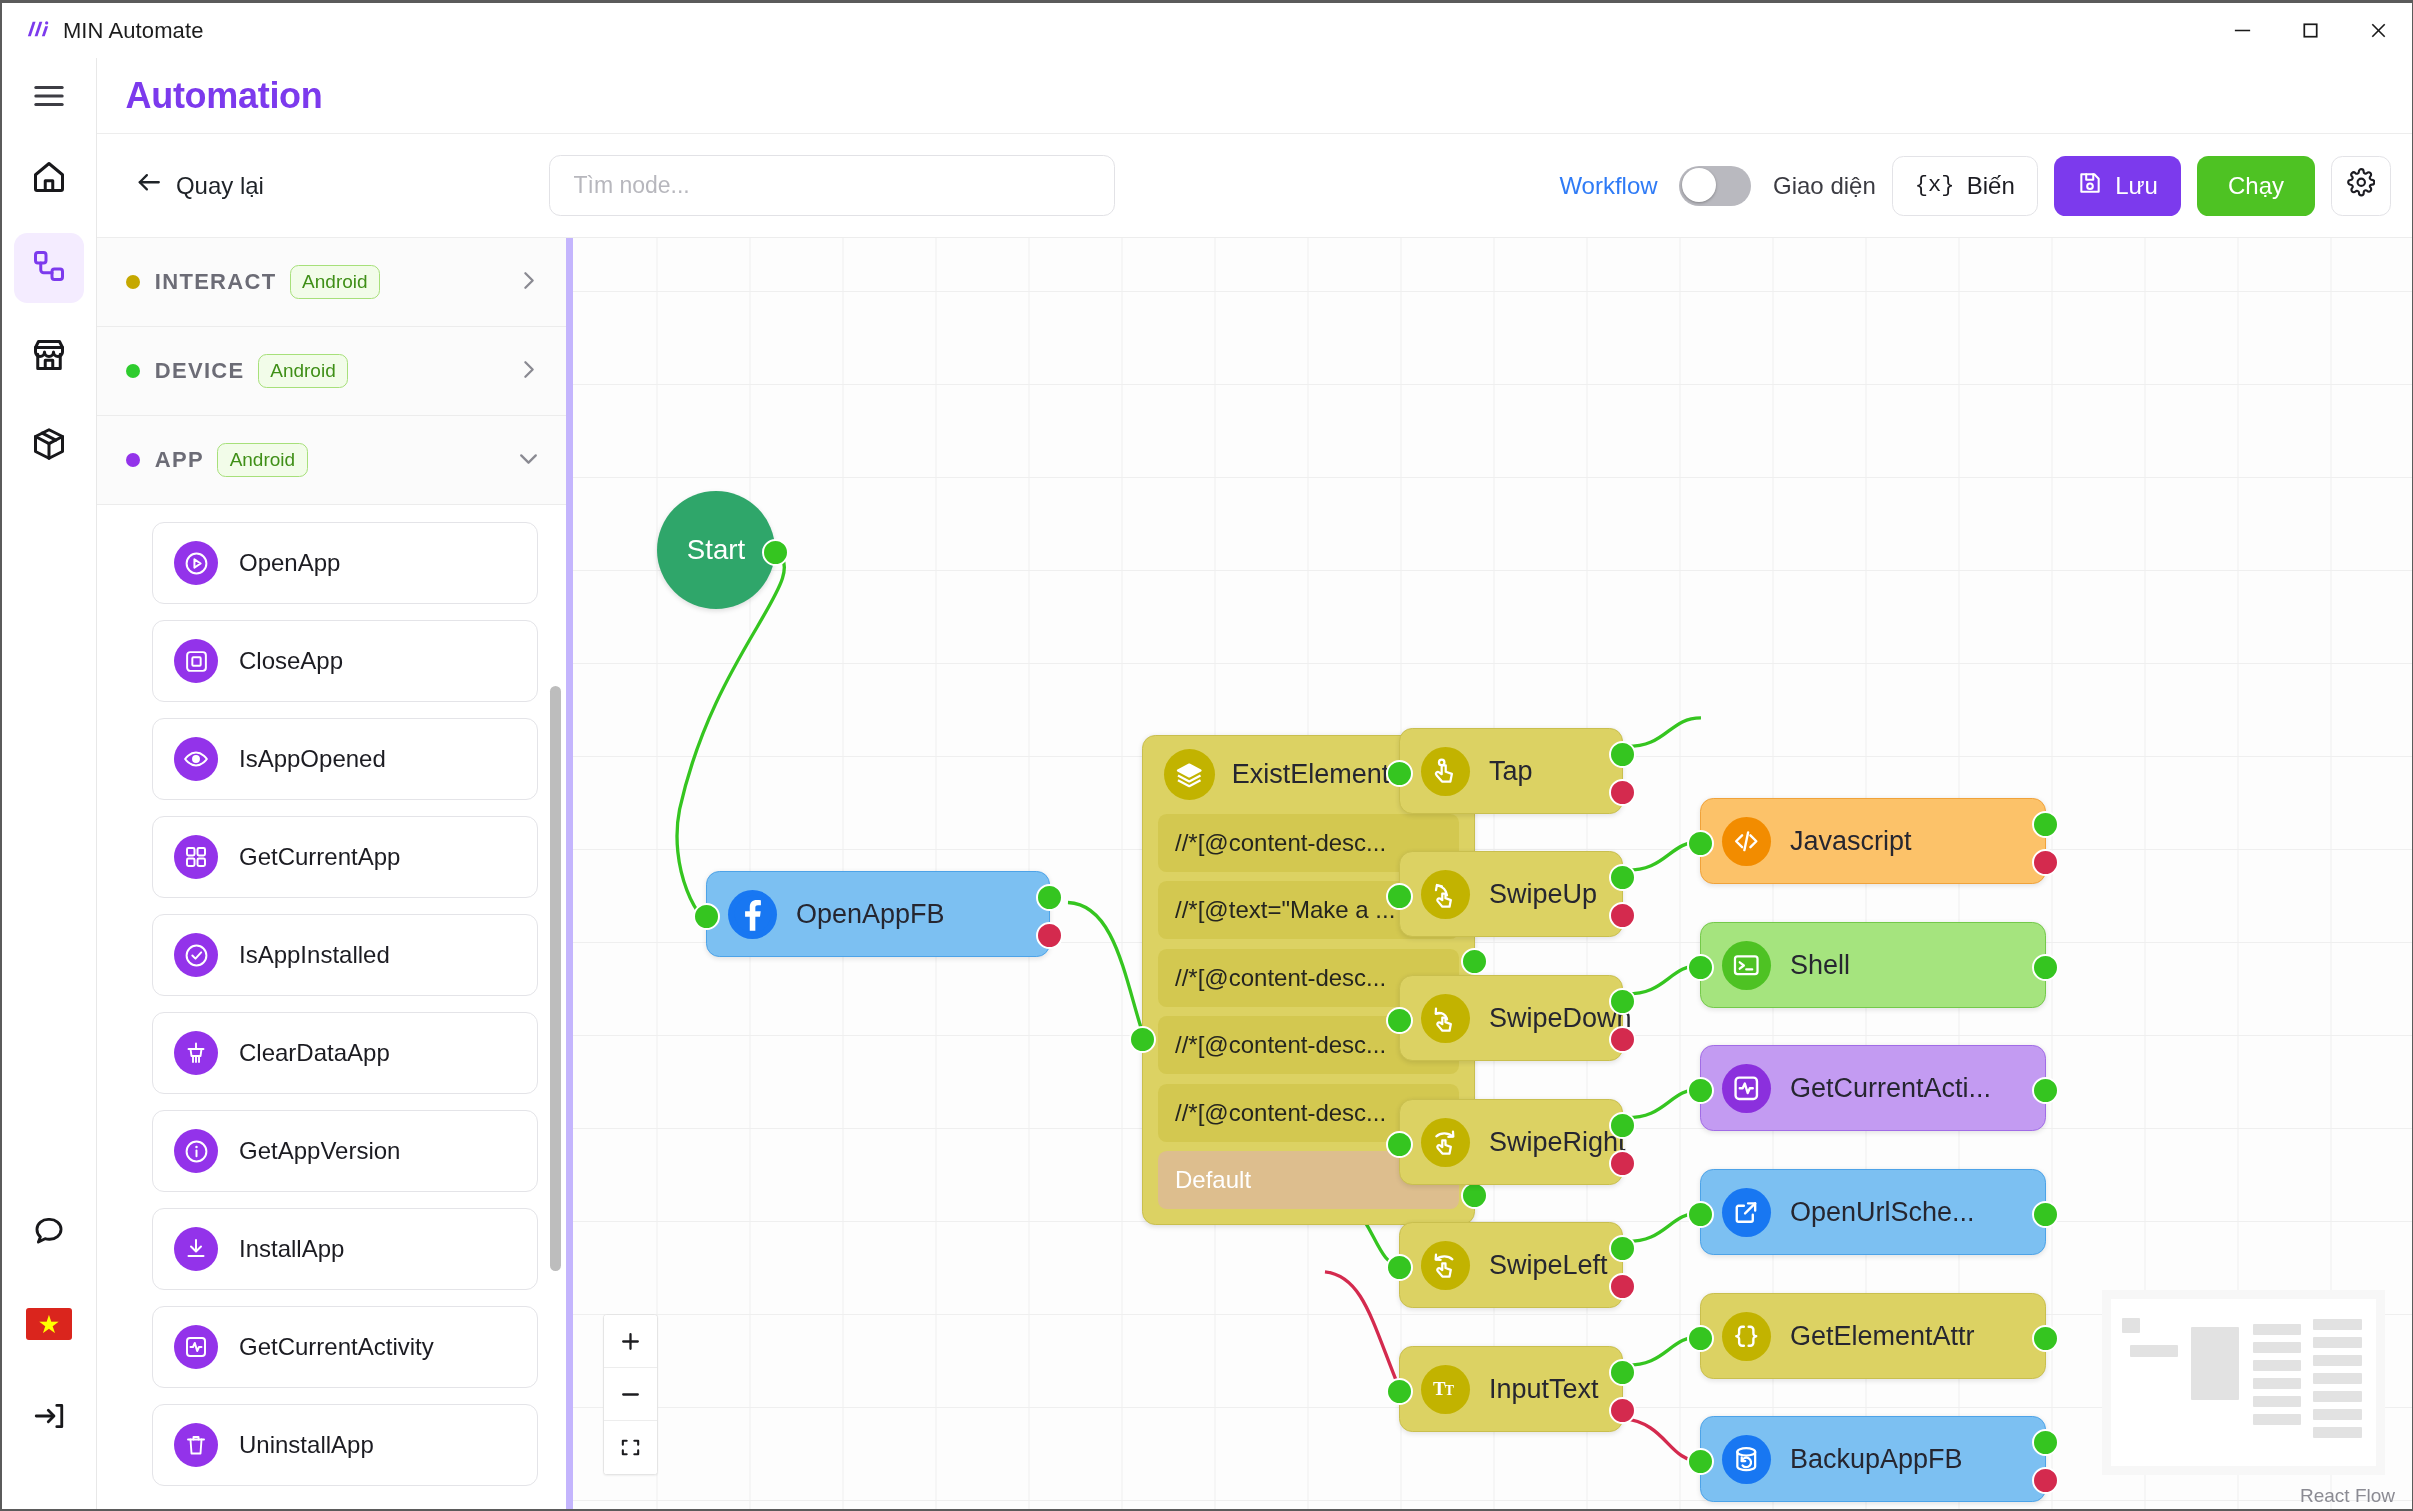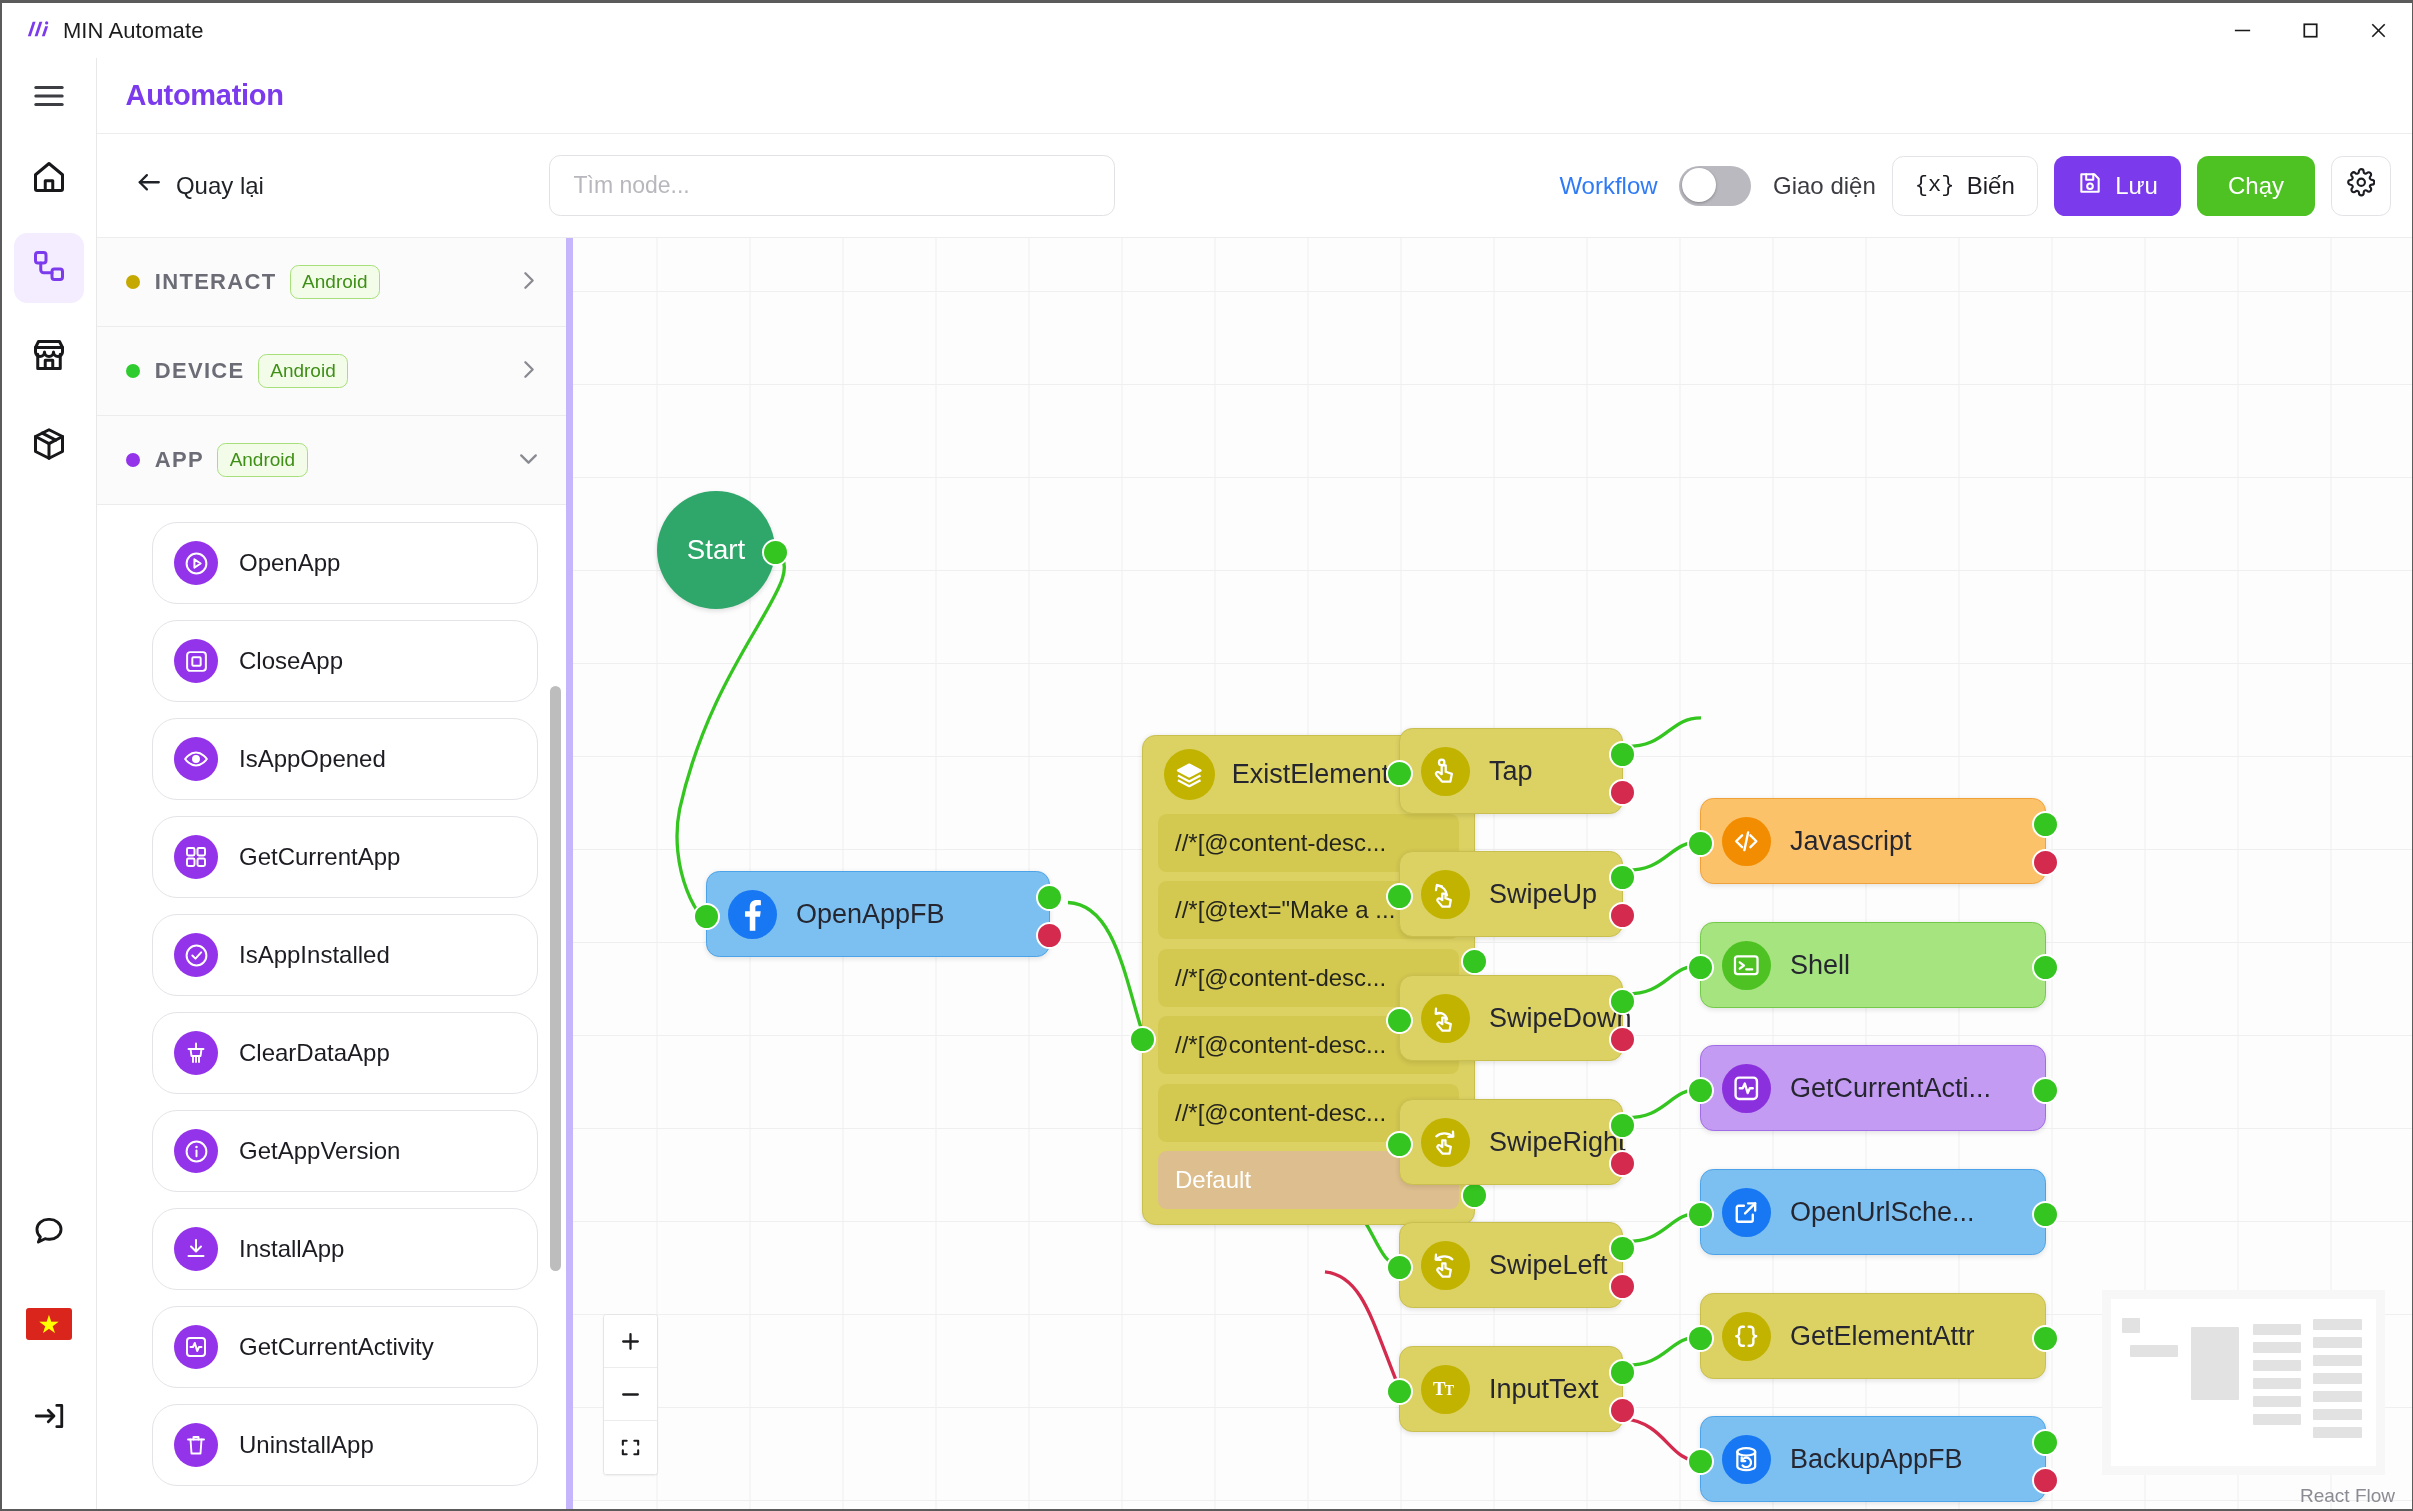--- a/index.html
+++ b/index.html
@@ -99,21 +99,21 @@
   .page-head {
     height: 76px;
     flex: 0 0 76px;
     display: flex;
     align-items: center;
     padding-left: 28.5px;
     border-bottom: 1px solid #ededed;
     background: #fff;
   }
   .page-title {
-    font-size: 29px;
+    font-size: 36px;
     font-weight: bold;
     color: #7c3aed;
     letter-spacing: -0.3px;
   }
 
   .toolbar {
     height: 103px;
     flex: 0 0 103px;
     display: flex;
     align-items: center;
@@ -220,21 +220,21 @@
 
   .node-list {
     flex: 1;
     overflow: hidden;
     padding: 17px 28.5px 0 55px;
     position: relative;
   }
   .node-item {
     height: 82px;
     border: 1.4px solid #e4e4e8;
-    border-radius: 25px;
+    border-radius: 12px;
     display: flex;
     align-items: center;
     padding-left: 21px;
     margin-bottom: 16px;
     background: #fff;
   }
   .node-ico {
     width: 44px; height: 44px;
     border-radius: 50%;
     background: #9333ea;

